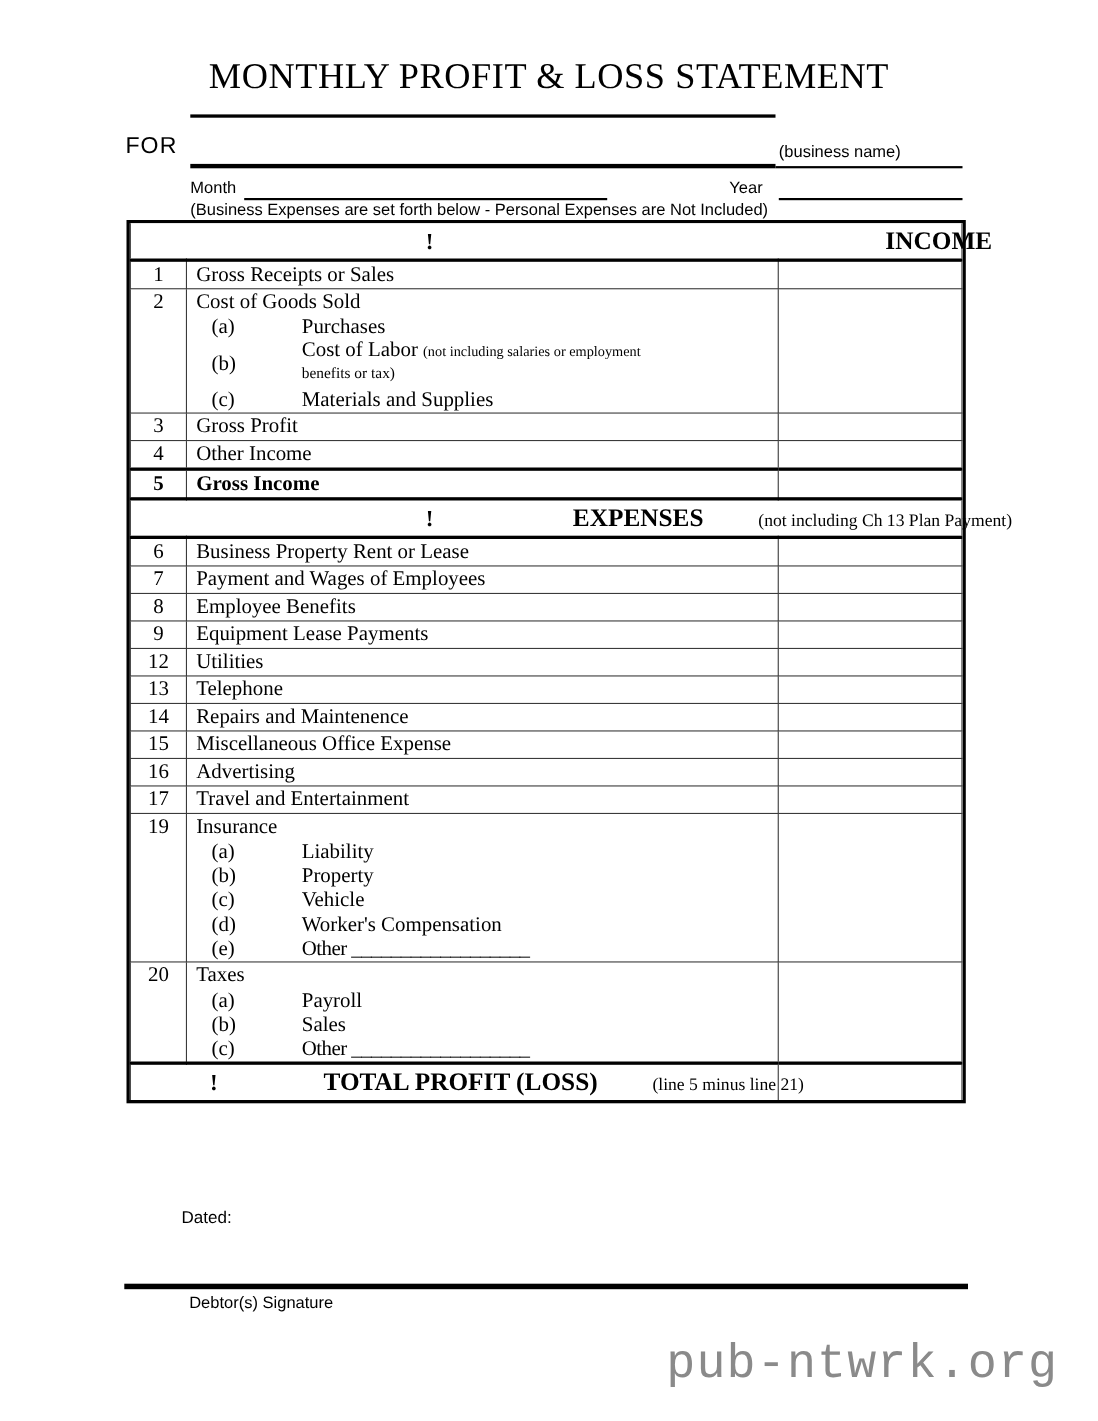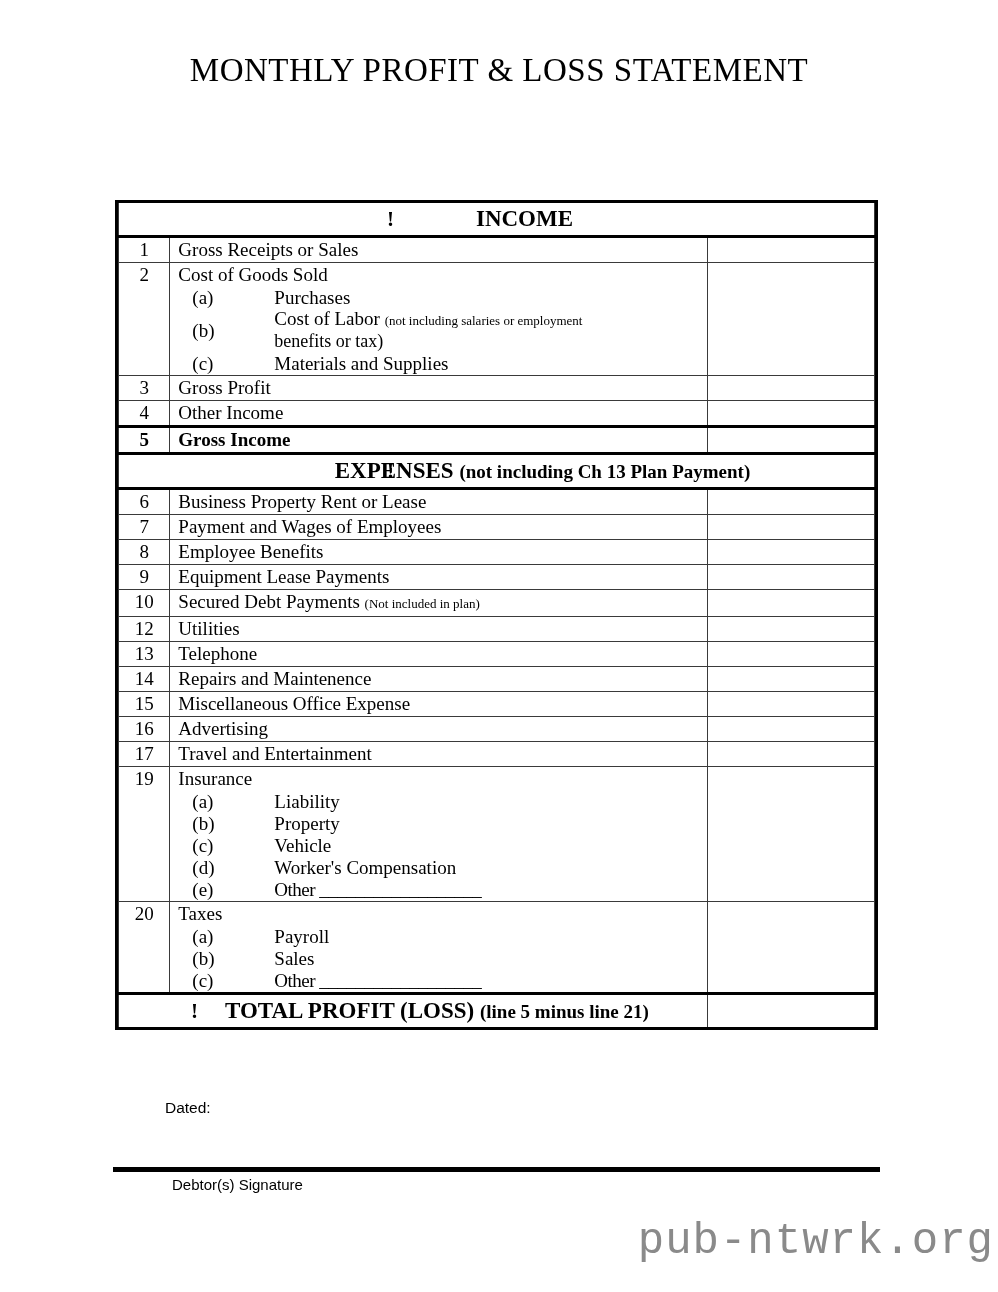--- a/index.html
+++ b/index.html
@@ -191,29 +191,30 @@
     top: 4px;
     font-size: 21px;
     line-height: 24px;
     font-weight: bold;
   }
   .banner-title {
     position: absolute;
     left: 0;
     top: 3px;
     width: 100%;
-    text-align: center;
+    text-align: right;
     font-size: 23px;
     line-height: 26px;
     font-weight: bold;
     white-space: nowrap;
   }
   .banner-title .sub {
-    font-size: 19px;
-    font-weight: bold;
+    font-size: 16px;
+    font-weight: normal;
+    margin-left: 44px;
   }
   .banner-income .banner-title { padding-left: 28px; }
   .banner-expenses .banner-title { padding-left: 46px; }
   .banner-total .banner-bang { left: 72px; }
   .banner-total .banner-title { padding-left: 24px; }
 
   .small-note {
     font-size: 13px;
   }
 
@@ -244,21 +245,21 @@
   .sub-text-big {
     position: absolute;
     left: 104px;
     top: -1px;
     white-space: nowrap;
   }
   .sub-text-wrap2 {
     position: absolute;
     left: 104px;
     top: 21px;
-    font-size: 18px;
+    font-size: 14px;
     white-space: nowrap;
   }
   .uline {
     letter-spacing: -0.5px;
   }
 
   
   .declare {
     position: absolute;
     left: 112px;
@@ -301,30 +302,43 @@
     left: 0;
     top: 1215px;
     width: 962px;
     text-align: right;
     font-family: "Liberation Mono", "DejaVu Sans Mono", monospace;
     font-size: 44px;
     line-height: 52px;
     color: #8a8a8a;
     letter-spacing: 1px;
     white-space: nowrap;
-    padding-left: 32px;
   }
 </style>
 </head>
 <body>
 
 <div class="page">
 
   <div class="doc-title">MONTHLY PROFIT &amp; LOSS STATEMENT</div>
 
+  <div class="hdr">
+    <div class="rule-top"></div>
+    <div class="for-label">FOR</div>
+    <div class="rule-for"></div>
+    <div class="biz-name">(business name)</div>
+    <div class="rule-biz"></div>
+
+    <div class="month-label">Month</div>
+    <div class="rule-month"></div>
+    <div class="year-label">Year</div>
+    <div class="rule-year"></div>
+
+    <div class="note-personal">(Business Expenses are set forth below - Personal Expenses are Not Included)</div>
+  </div>
 
   <div class="tbl">
     <table>
       <colgroup>
         <col class="c-num">
         <col class="c-desc">
         <col class="c-amt">
       </colgroup>
       <tbody>
 
@@ -460,31 +474,20 @@
               <div class="cell-num">9</div>
             </td>
           <td>
               <div class="cell-desc">Equipment Lease Payments</div>
             </td>
           <td>
               <div class="cell-amt" style="height:22px;"></div>
             </td>
         </tr>
 
-        <tr>
-          <td>
-              <div class="cell-num">10</div>
-            </td>
-          <td>
-              <div class="cell-desc"><span>Secured Debt Payments</span> <span class="small-note">(Not included in plan)</span></div>
-            </td>
-          <td>
-              <div class="cell-amt" style="height:22px;"></div>
-            </td>
-        </tr>
 
 
         <tr>
           <td>
               <div class="cell-num">12</div>
             </td>
           <td>
               <div class="cell-desc">Utilities</div>
             </td>
           <td>

